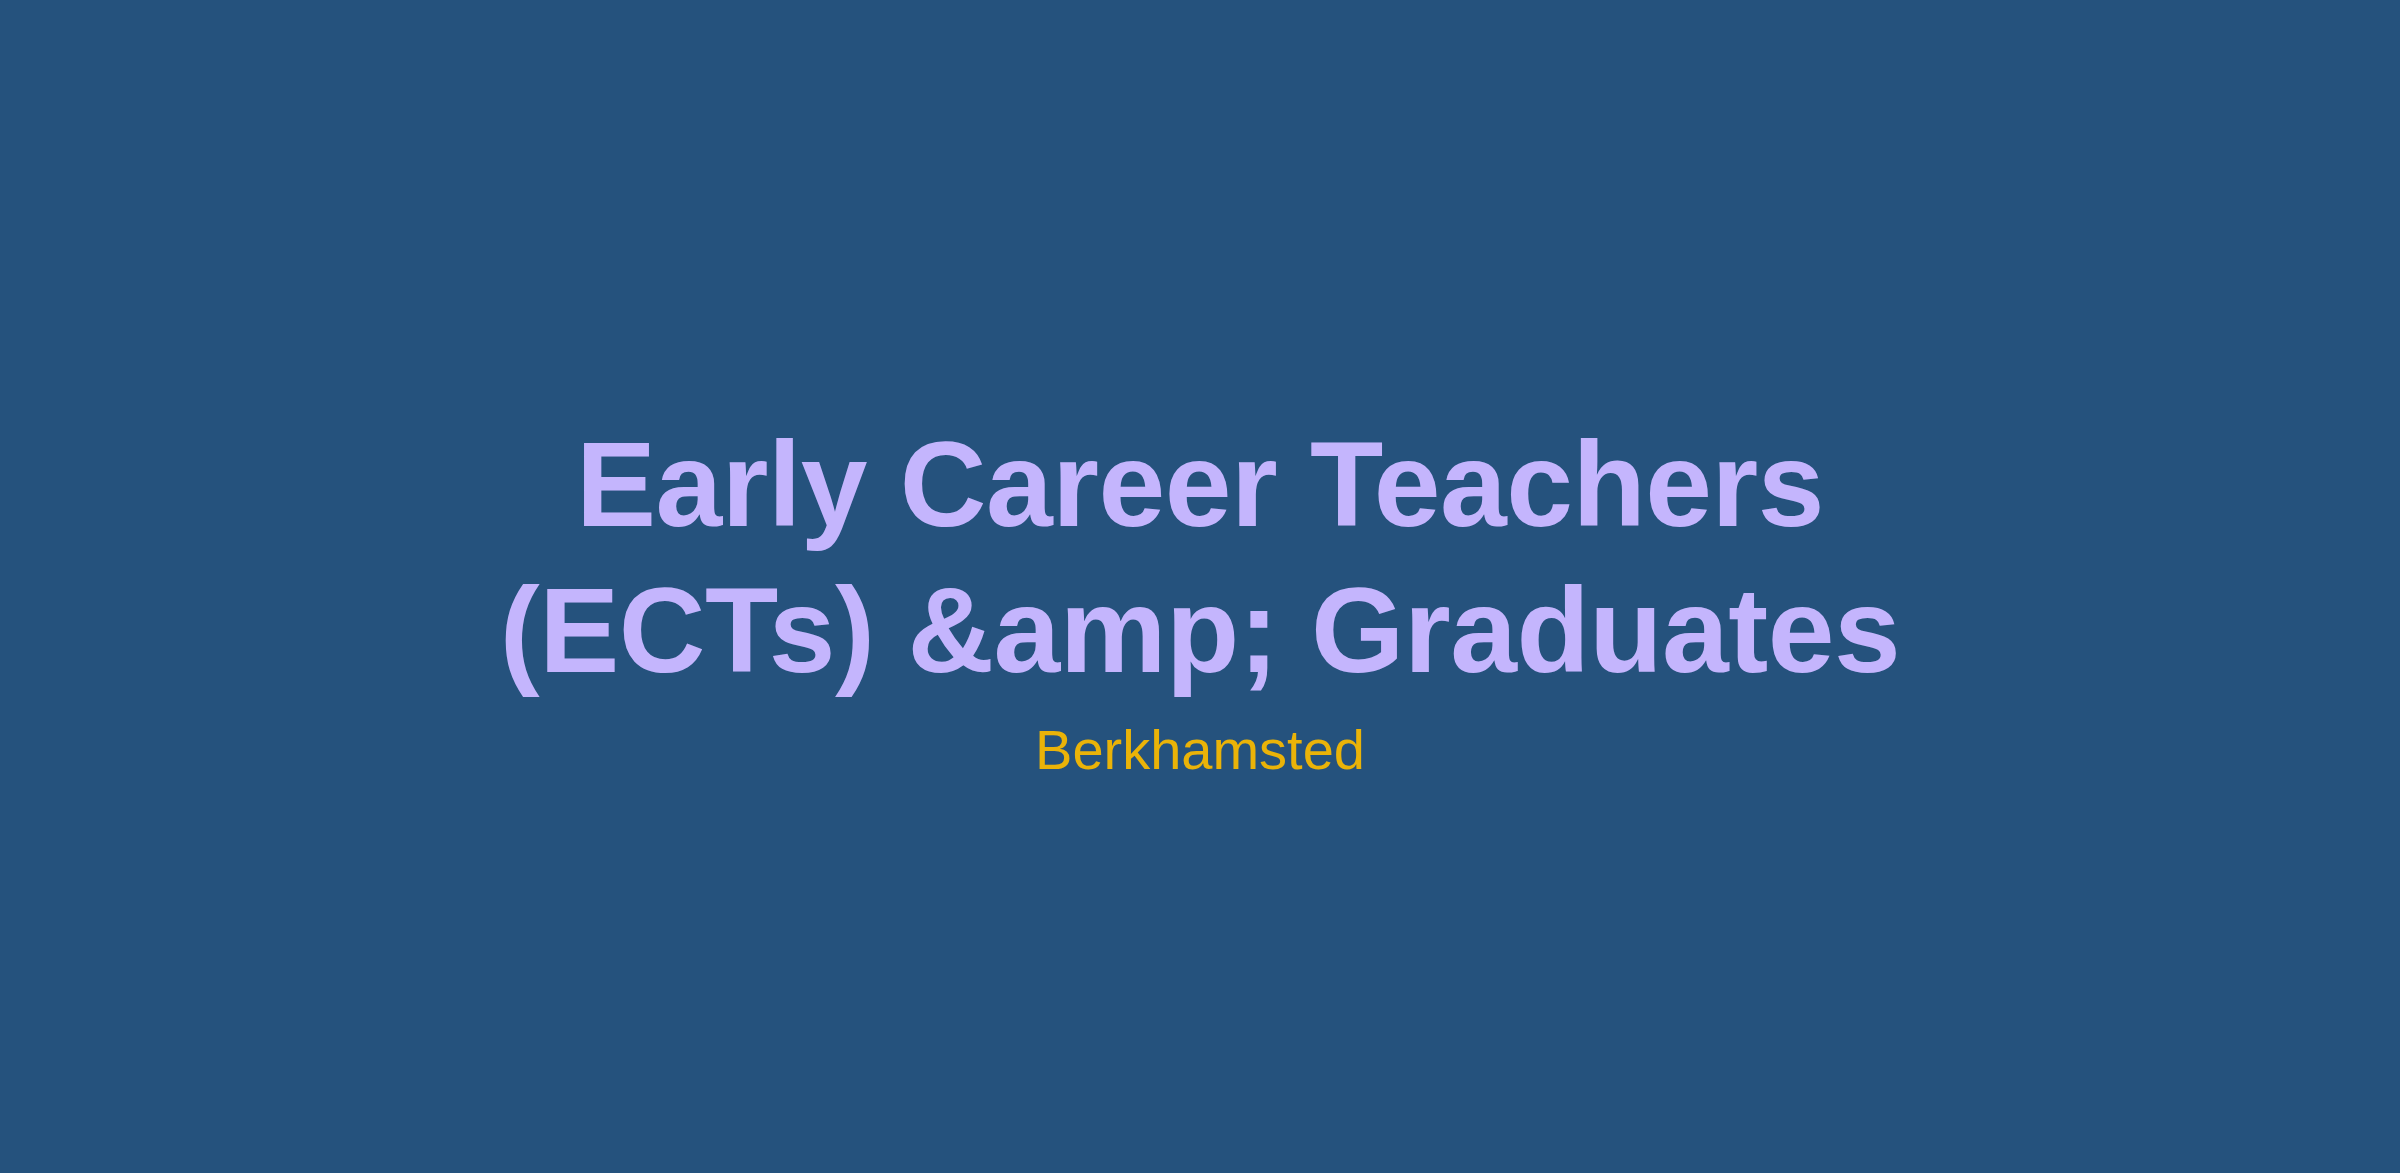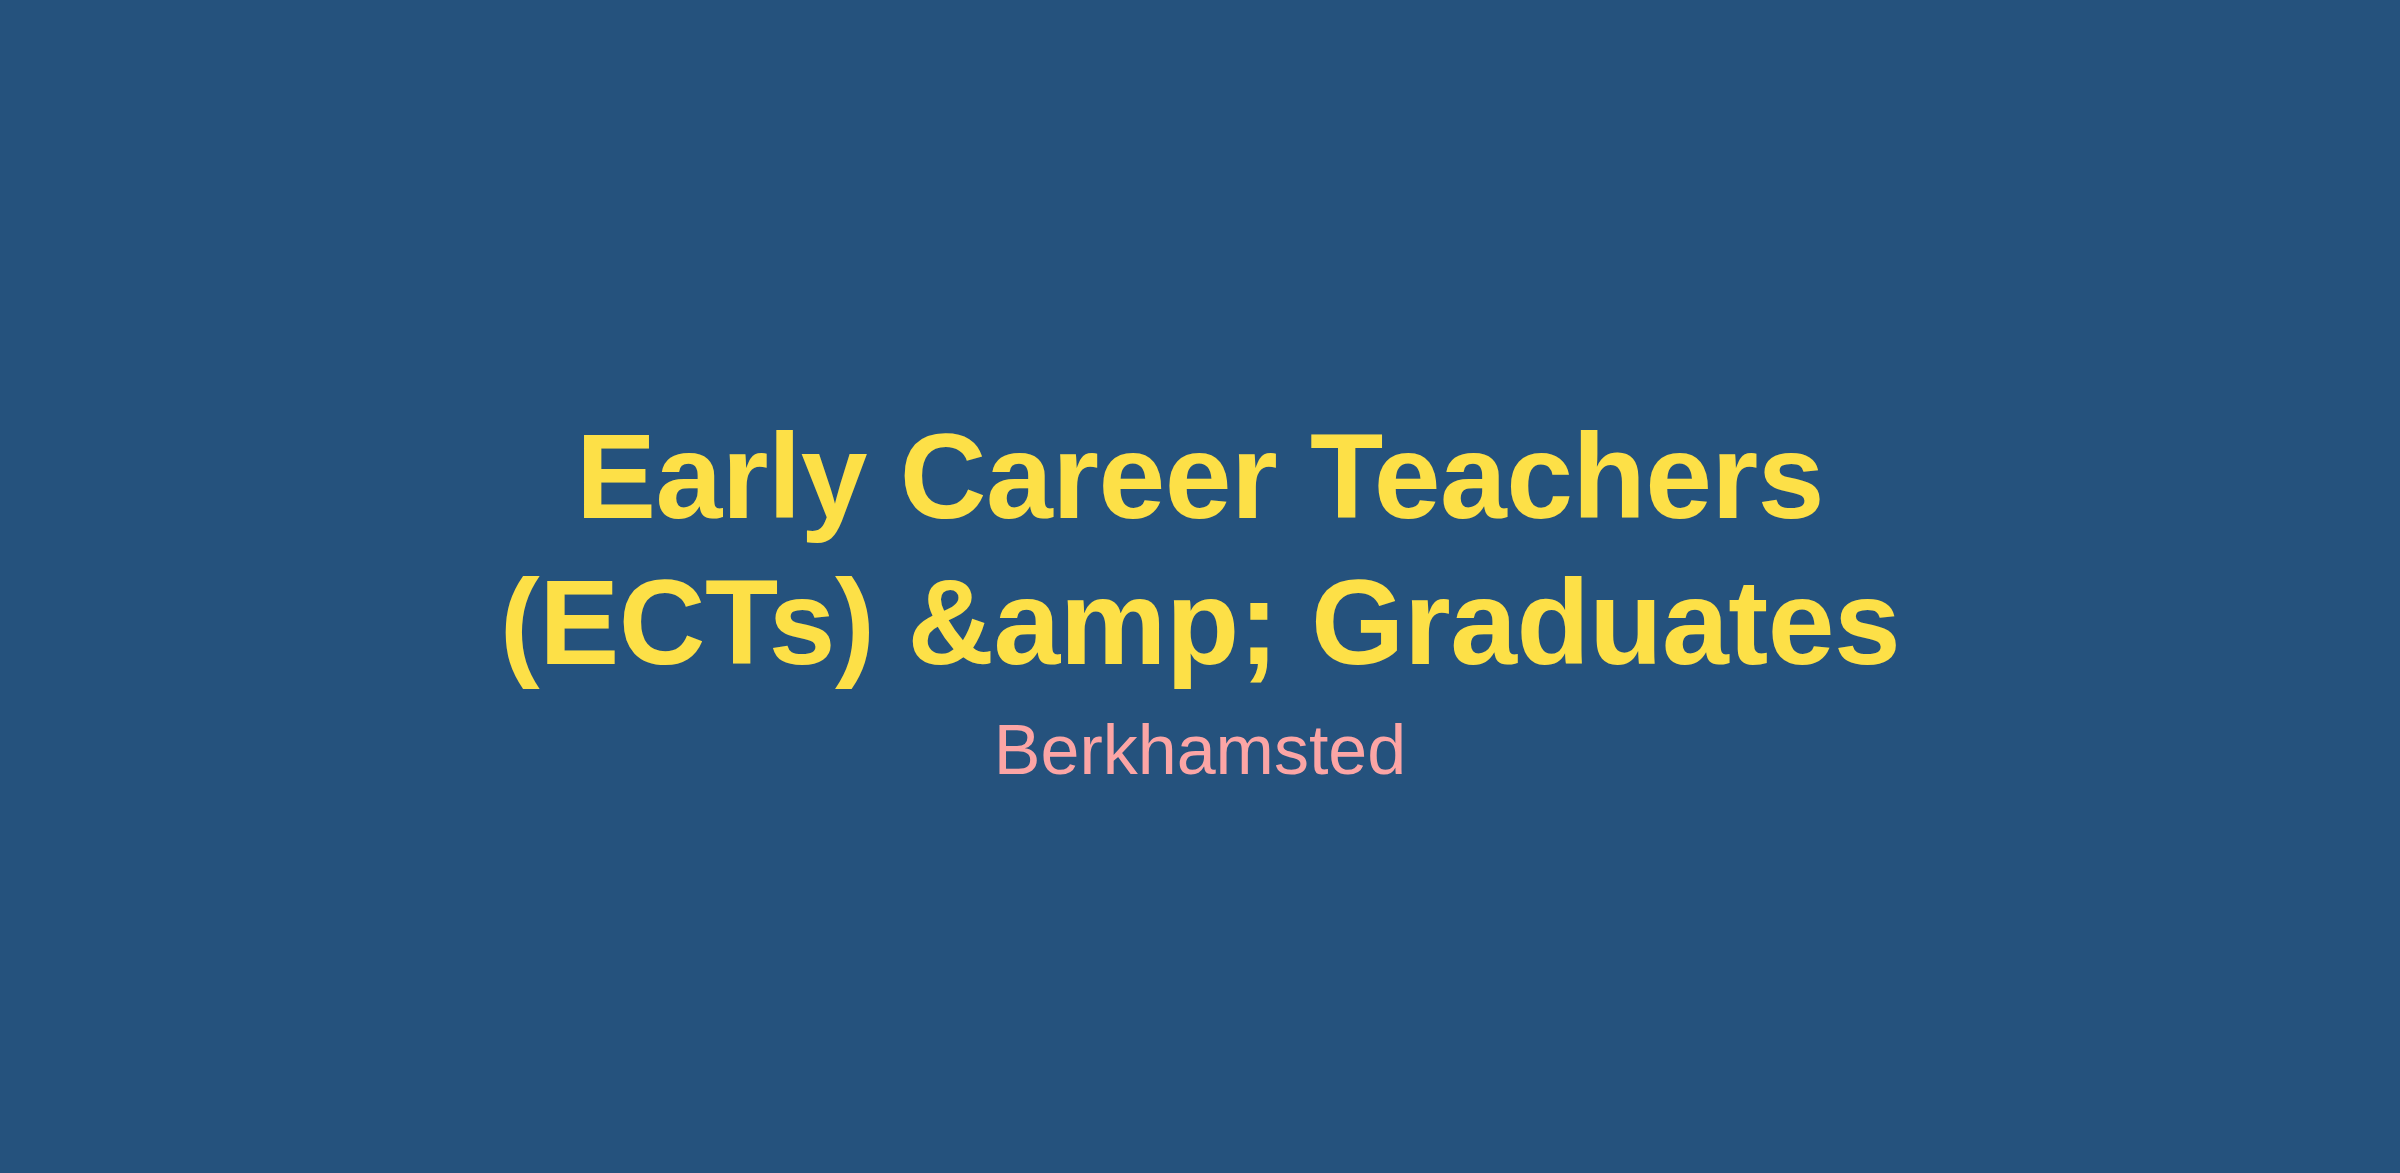--- a/index.html
+++ b/index.html
@@ -36,33 +36,33 @@
     flex-direction: column;
     align-items: center;
   }
 
   #page-title {
     margin: 0;
     font-size: 120px;
     font-weight: 700;
     line-height: 1.22;
     letter-spacing: -0.5px;
-    color: #fde047;
+    color: #c4b5fd;
     text-align: center;
     word-wrap: break-word;
   }
 
   #page-subtitle {
     margin: 4px;
     margin-top: 14px;
-    font-size: 70px;
+    font-size: 56px;
     font-weight: 400;
     line-height: 1.15;
     letter-spacing: 0px;
-    color: #fca5a5;
+    color: #eab308;
     text-align: center;
   }
 </style>
 </head>
 <body>
 
 <div id="hero-banner">
 
   <div id="hero-content">
 

